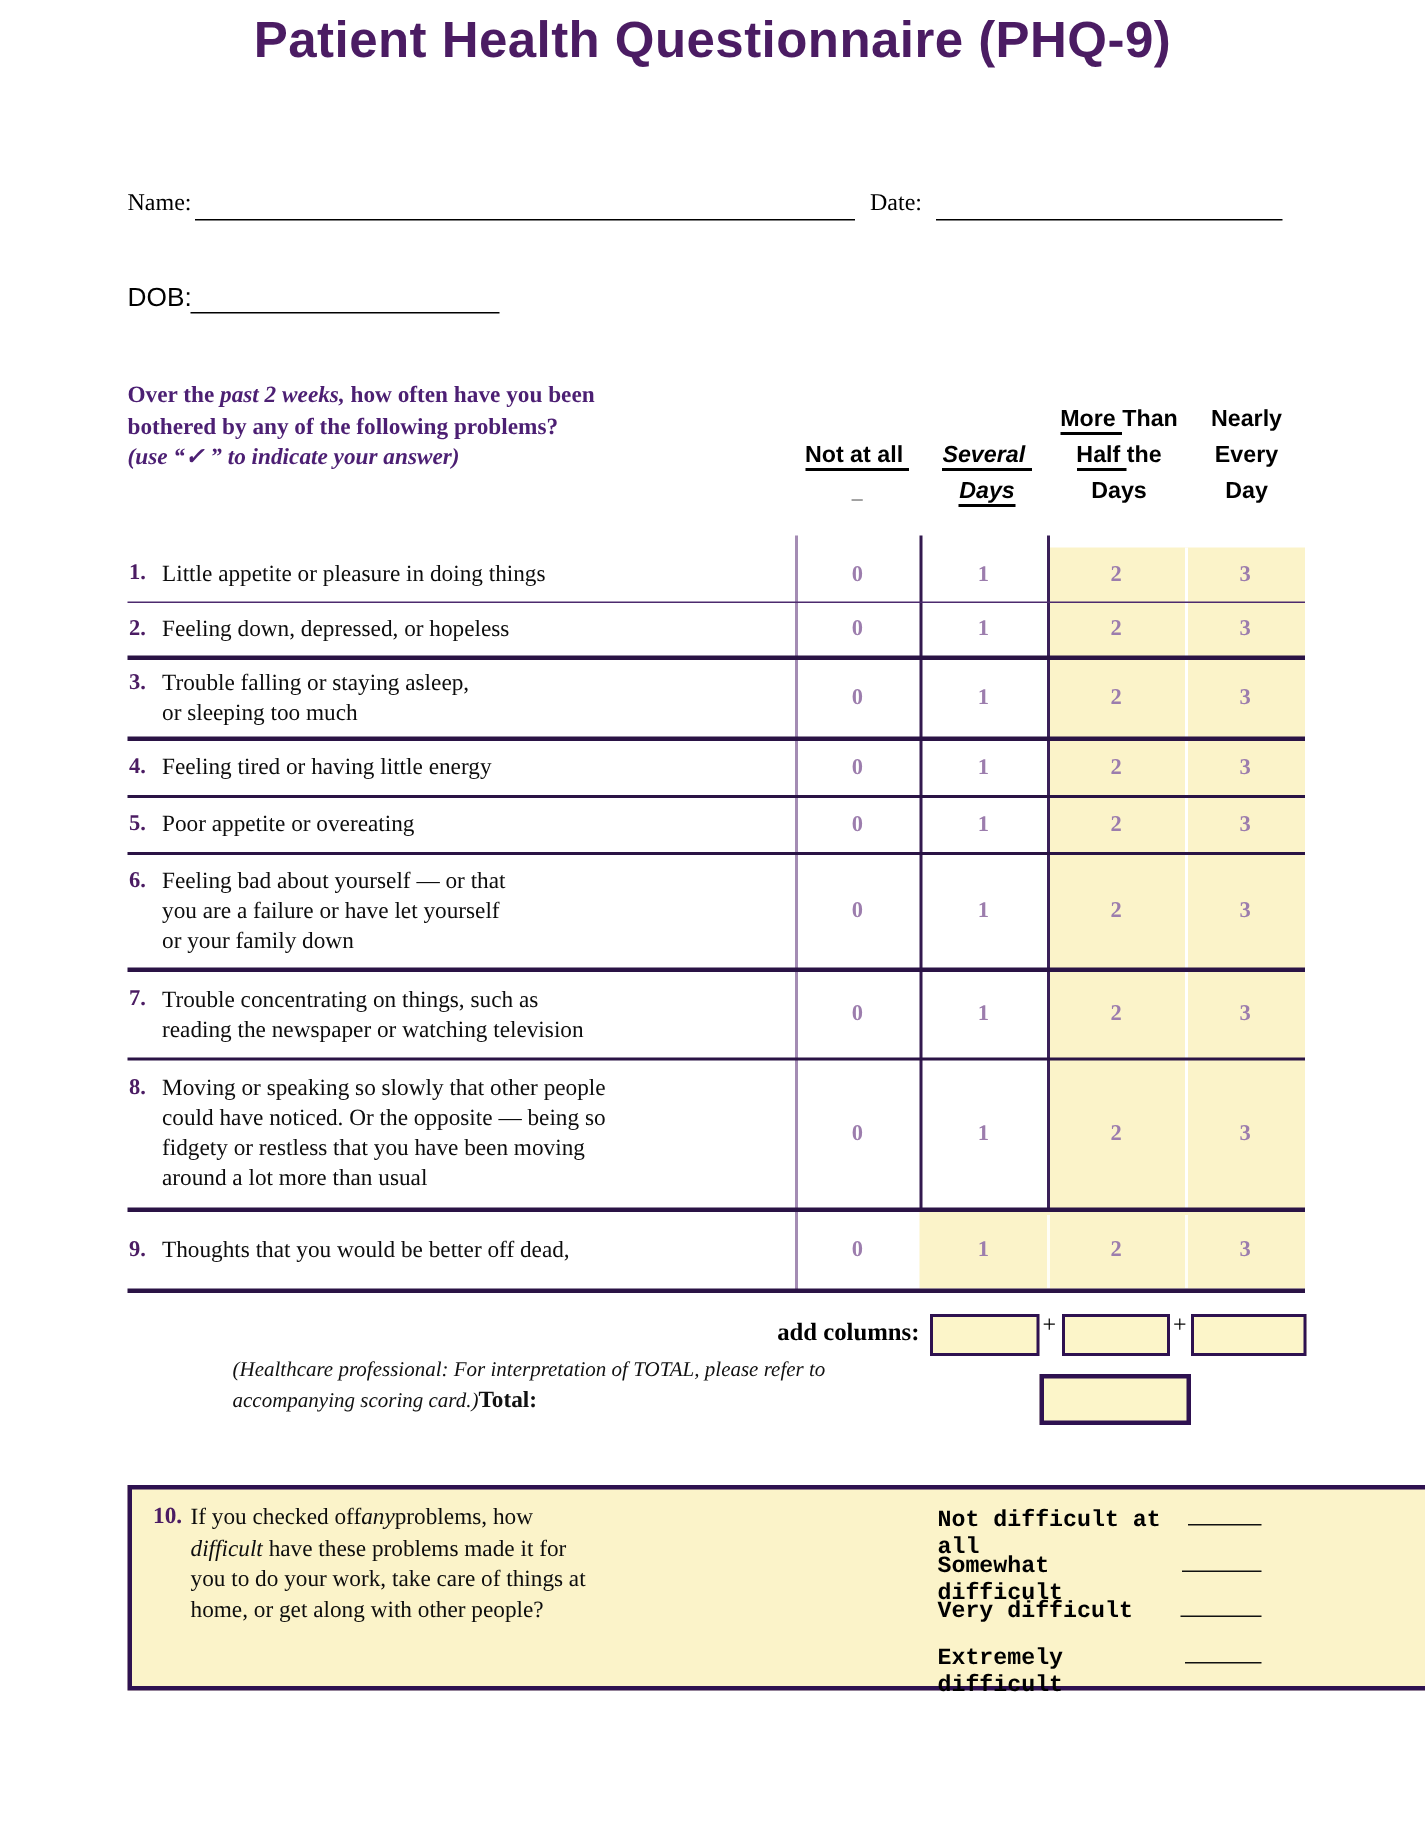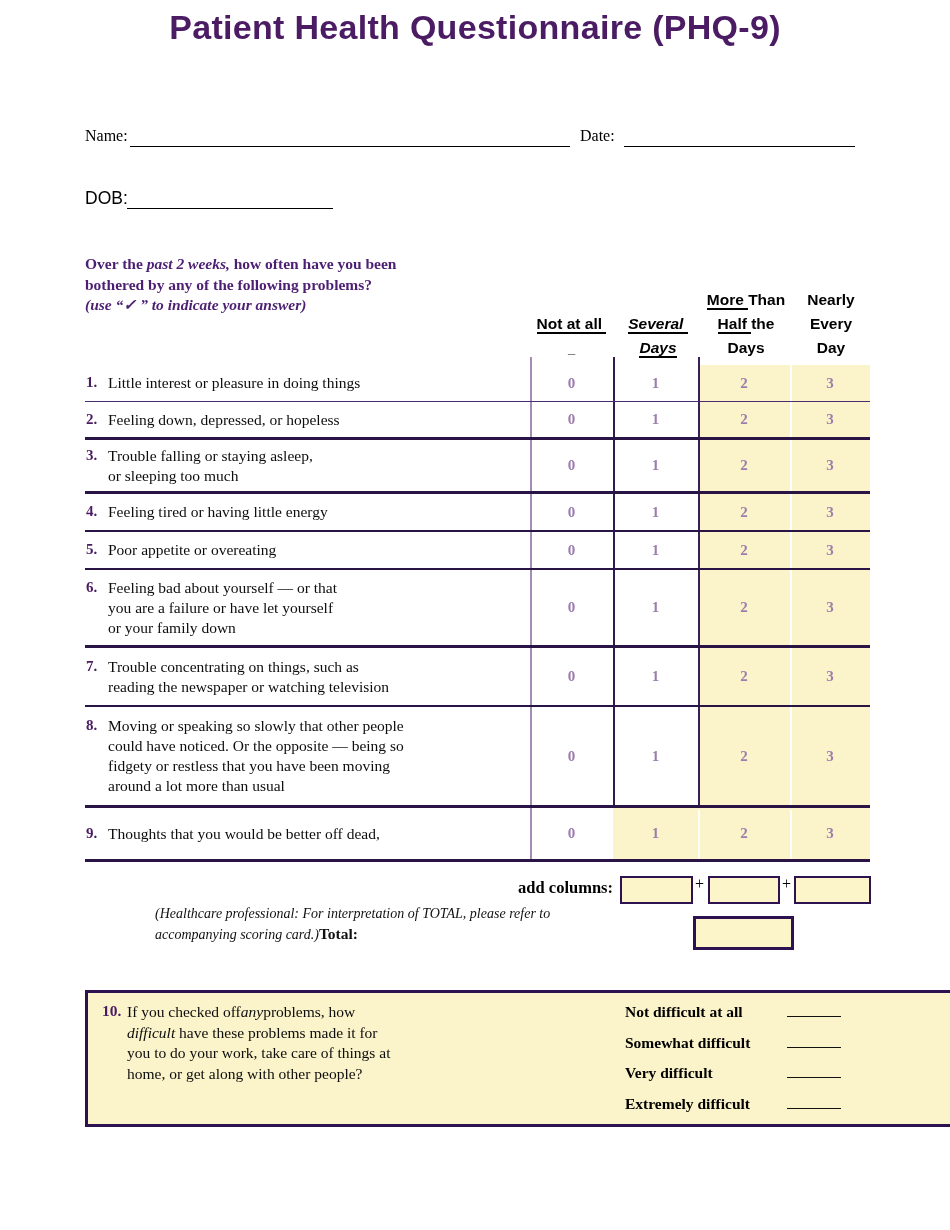--- a/index.html
+++ b/index.html
@@ -25,21 +25,21 @@
   
   .instructions {
     left:85px; top:254px; width:358px;
     color:#4c1f73; font-weight:bold; font-size:15.5px; line-height:20.5px;
   }
   .instructions .it { font-style:italic; }
 
   
   .hdr {
     font-family:"Liberation Sans", sans-serif; font-weight:bold; font-size:15.5px;
-    line-height:24px; text-align:center; color:#000;margin-top:20px;
+    line-height:24px; text-align:center; color:#000;
   }
   .hdr .u { border-bottom:2px solid #000; white-space:pre; padding-bottom:0px; }
   .hdr .sub { font-size:13px; }
 
   
   #table-zone { left:85px; top:357px; width:785px; height:505px; }
   .ylw { position:absolute; background:#fbf3c9; }
   .vline { position:absolute; width:2px; }
   .rows { position:absolute; left:0; top:8px; width:785px; }
   .qrow { display:grid; grid-template-columns:445px 83px 85px 92px 80px; align-items:center; }
@@ -55,21 +55,21 @@
   .note { left:155px; top:904px; width:470px; font-style:italic; font-size:14px; line-height:19.5px; color:#111; }
   .note b { font-style:normal; font-weight:bold; font-size:15.5px; }
   .totalbox { left:693px; top:916px; width:101px; height:34px; background:#fcf5c9; border:3px solid #2e1150; }
 
   
   #q10-box { left:85px; top:990px; width:933px; height:137px; background:#fbf3c9; border:3px solid #2e1150; }
   .q10num { position:absolute; left:14px; top:9px; font-weight:bold; color:#4b1c63; font-size:15.5px; }
   .q10text { position:absolute; left:39px; top:9px; width:345px; font-size:15.5px; line-height:20.5px; color:#0d0d0d; }
   .q10text .it { font-style:italic; }
   .q10opts { position:absolute; left:537px; top:10px; width:216px; }
-  .optrow { display:flex; justify-content:space-between; align-items:baseline; height:20px; margin-bottom:10.5px; }
+  .optrow { display:flex; justify-content:space-between; align-items:baseline; height:20px; margin-bottom:10.5px;font-family:Liberation Mono, monospace; }
   .optlabel { font-weight:bold; font-size:15.5px; color:#000; }
   .optblank { width:54px; border-bottom:1.6px solid #111; height:14px; }
 </style>
 </head>
 <body>
 
 <div id="sheet">
 
   <div class="abs title">Patient Health Questionnaire (PHQ-9)</div>
 
@@ -112,21 +112,21 @@
     <div class="vline" style="left:528px; top:0; height:451px; background:#33194f;"></div>
     <div class="vline" style="left:613px; top:0; height:451px; background:#3a2058;"></div>
     <div class="vline" style="left:705px; top:8px; height:443px; background:#ffffff;"></div>
     <div class="vline" style="left:613px; top:453px; height:49px; background:rgba(255,255,255,.85);"></div>
     <div class="vline" style="left:705px; top:453px; height:49px; background:rgba(255,255,255,.85);"></div>
     <div class="rows" id="rows">
         <div class="qrow" style="height: 37px; border-bottom: 1px solid rgb(76, 42, 110);">
           <div class="qcell">
             <span class="qnum">1.</span>
             <div class="qtext">
-              <div>Little interest or pleasure in doing things</div>
+              <div>Little appetite or pleasure in doing things</div>
             </div>
           </div>
           <div class="score">0</div>
           <div class="score">1</div>
           <div class="score">2</div>
           <div class="score">3</div>
         </div>
         <div class="qrow" style="height: 38px; border-bottom: 3px solid rgb(42, 19, 69);">
           <div class="qcell">
             <span class="qnum">2.</span>

